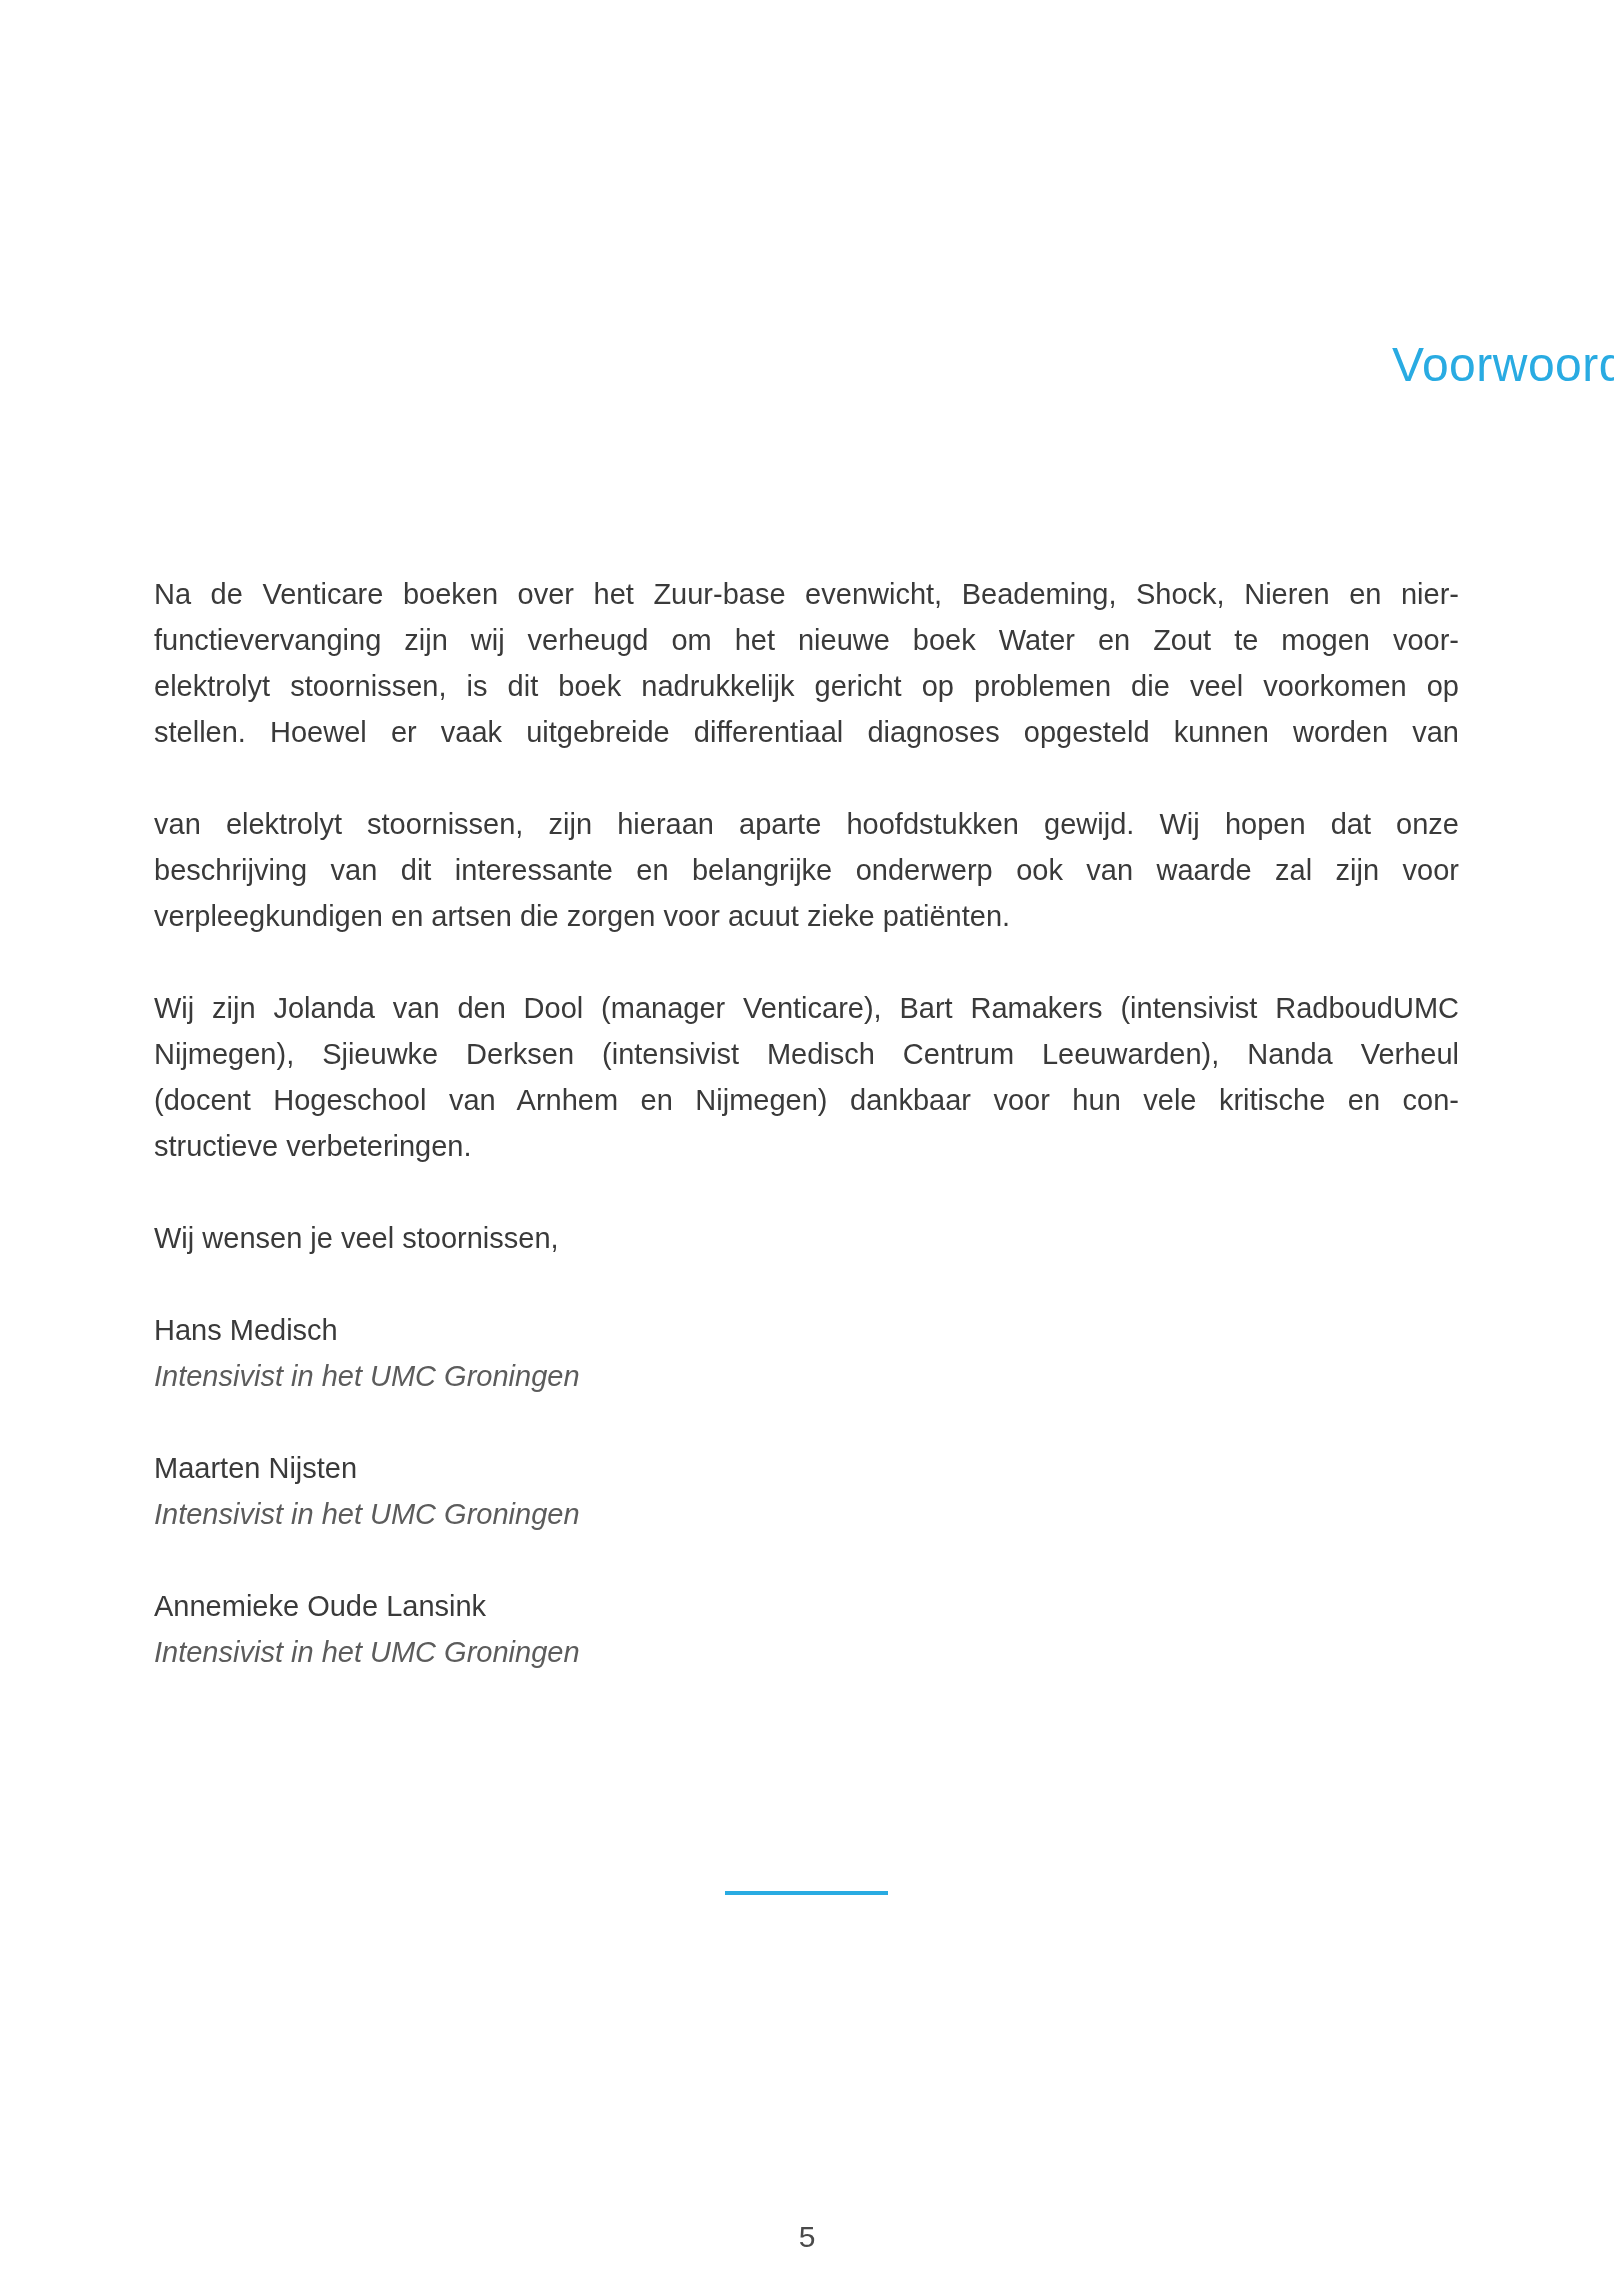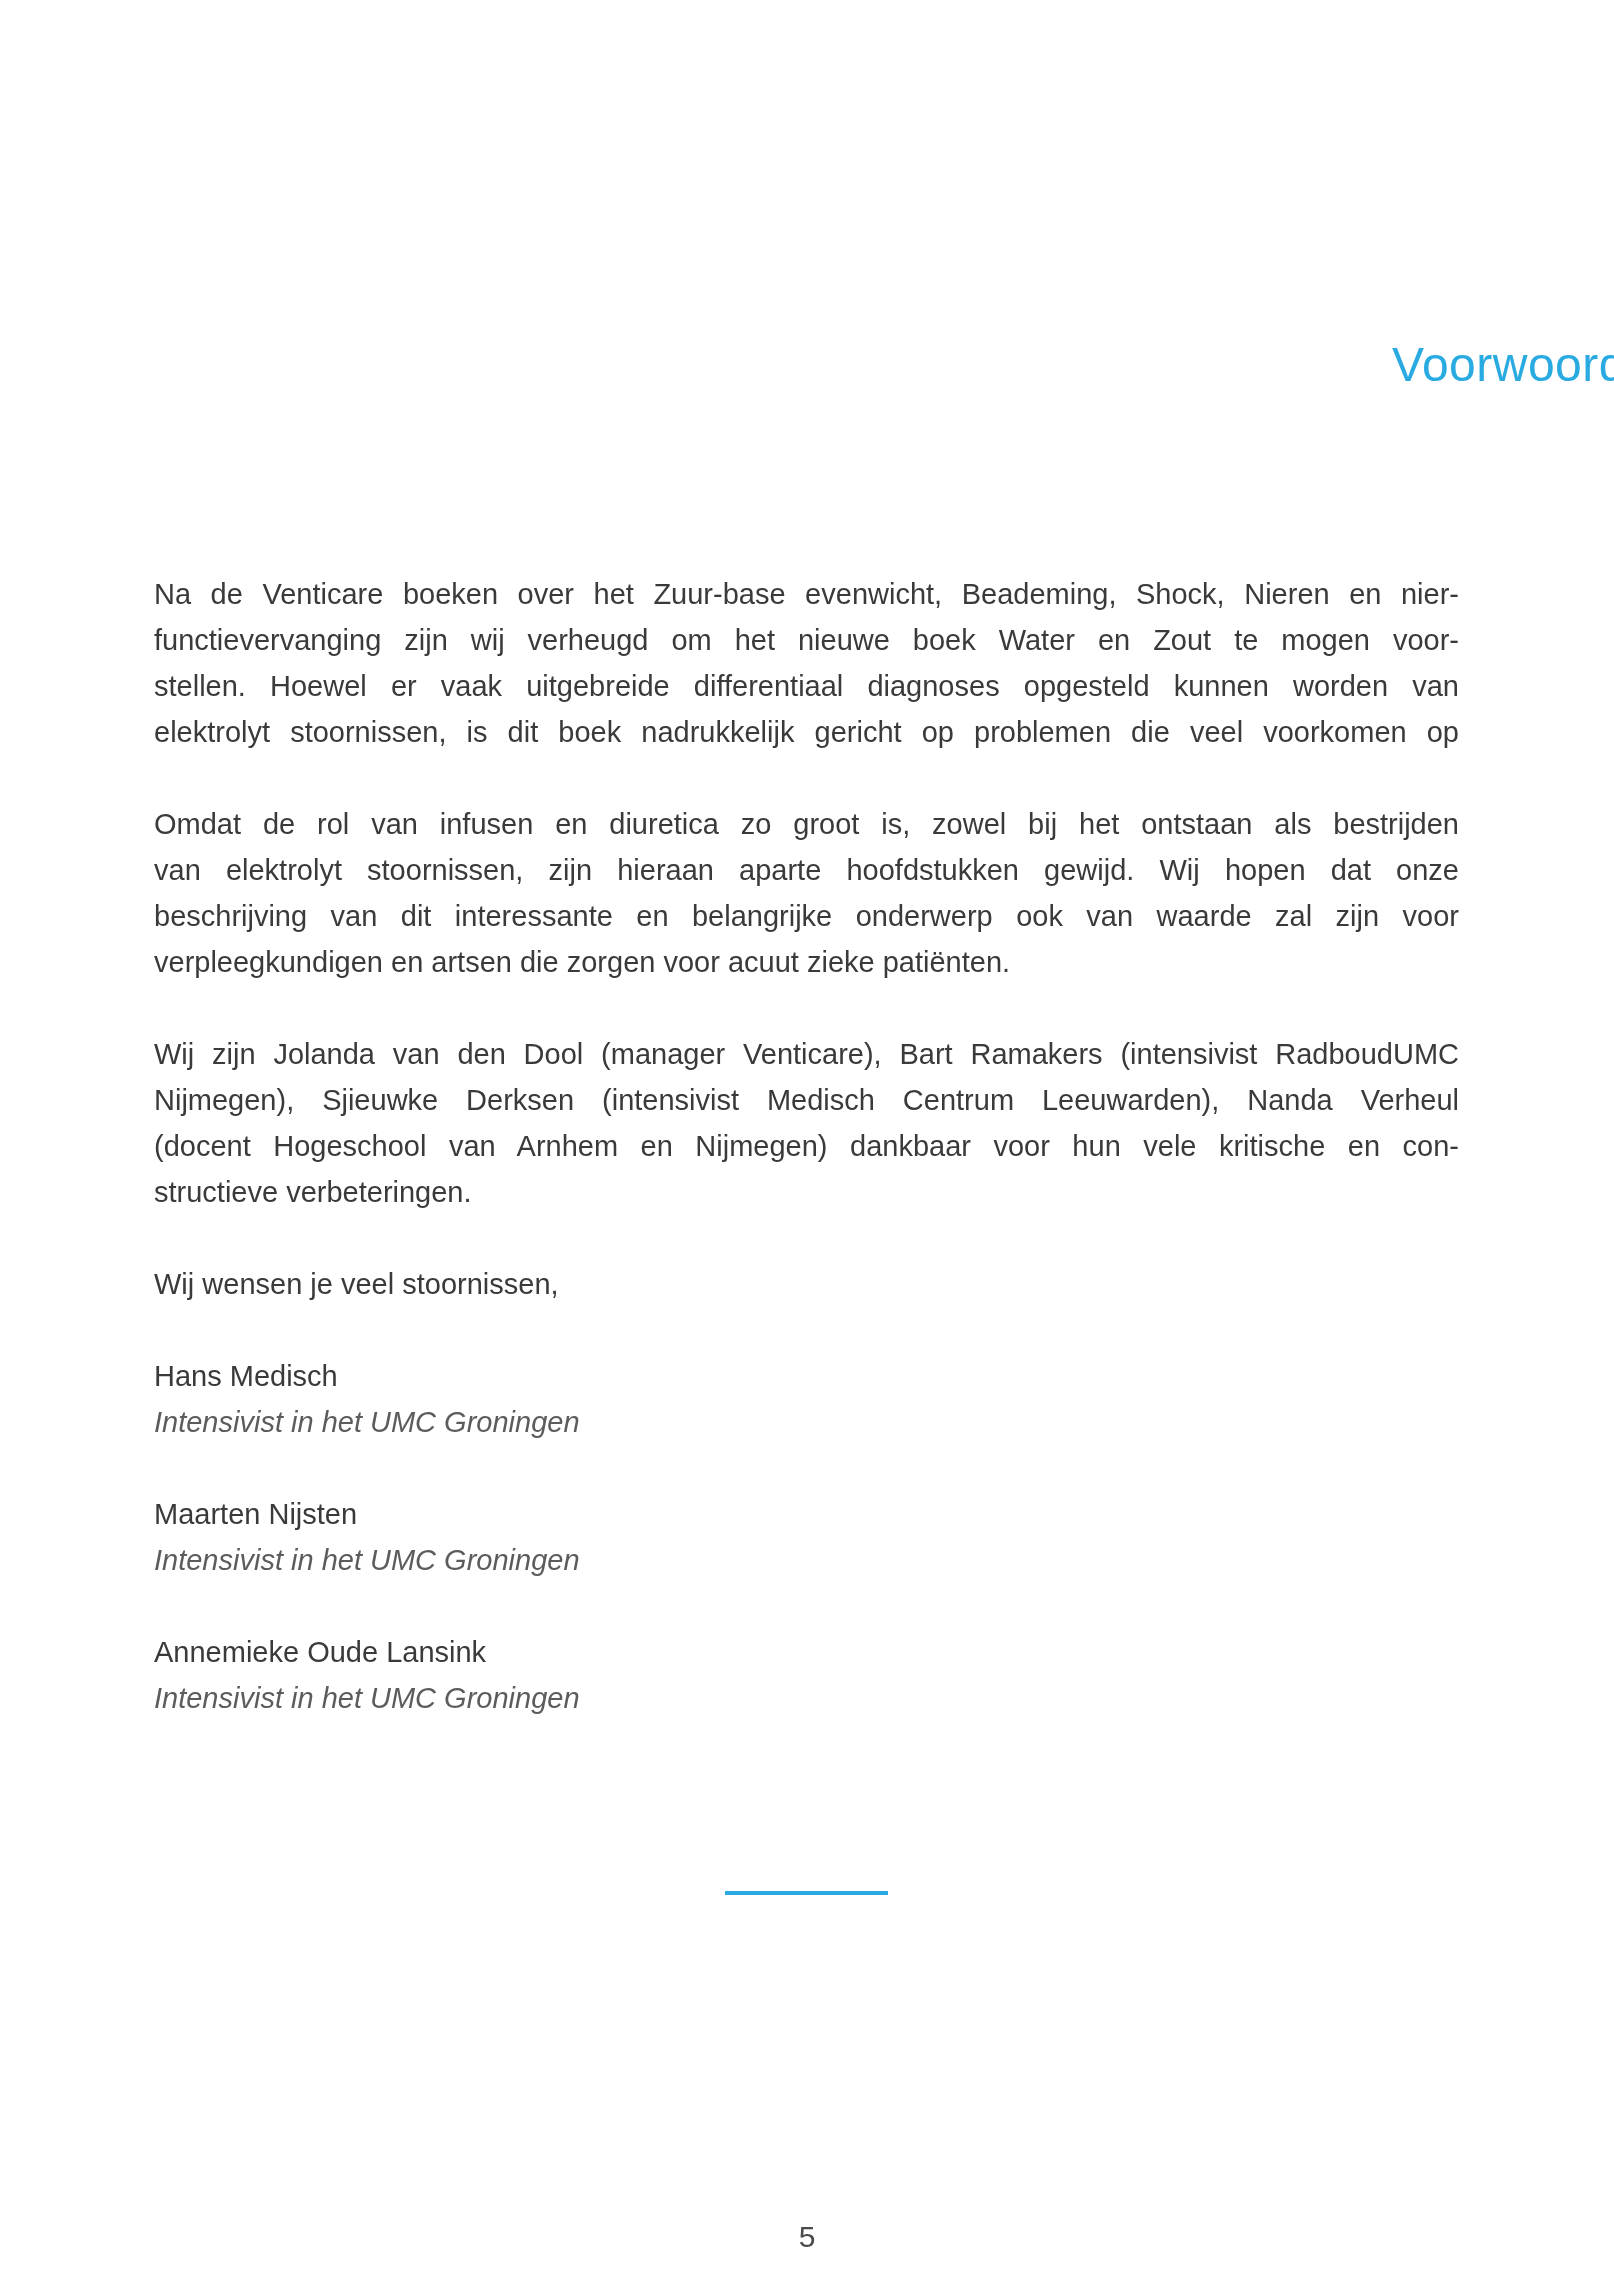--- a/index.html
+++ b/index.html
@@ -45,25 +45,24 @@
 
 <div class="page">
 
   <h1 class="title" style="color: rgb(41, 171, 226);">Voorwoord</h1>
 
   <div class="text-column">
     <div id="paragraphs">
         <div class="paragraph">
           <div class="line just">Na de Venticare boeken over het Zuur-base evenwicht, Beademing, Shock, Nieren en nier-</div>
           <div class="line just">functievervanging zijn wij verheugd om het nieuwe boek Water en Zout te mogen voor-</div>
+          <div class="line just">elektrolyt stoornissen, is dit boek nadrukkelijk gericht op problemen die veel voorkomen op</div>
           <div class="line just">stellen. Hoewel er vaak uitgebreide differentiaal diagnoses opgesteld kunnen worden van</div>
-          <div class="line just">elektrolyt stoornissen, is dit boek nadrukkelijk gericht op problemen die veel voorkomen op</div>
         </div>
         <div class="paragraph">
-          <div class="line just">Omdat de rol van infusen en diuretica zo groot is, zowel bij het ontstaan als bestrijden</div>
           <div class="line just">van elektrolyt stoornissen, zijn hieraan aparte hoofdstukken gewijd. Wij hopen dat onze</div>
           <div class="line just">beschrijving van dit interessante en belangrijke onderwerp ook van waarde zal zijn voor</div>
           <div class="line">verpleegkundigen en artsen die zorgen voor acuut zieke patiënten.</div>
         </div>
         <div class="paragraph">
           <div class="line just">Wij zijn Jolanda van den Dool (manager Venticare), Bart Ramakers (intensivist RadboudUMC</div>
           <div class="line just">Nijmegen), Sjieuwke Derksen (intensivist Medisch Centrum Leeuwarden), Nanda Verheul</div>
           <div class="line just">(docent Hogeschool van Arnhem en Nijmegen) dankbaar voor hun vele kritische en con-</div>
           <div class="line">structieve verbeteringen.</div>
         </div>

